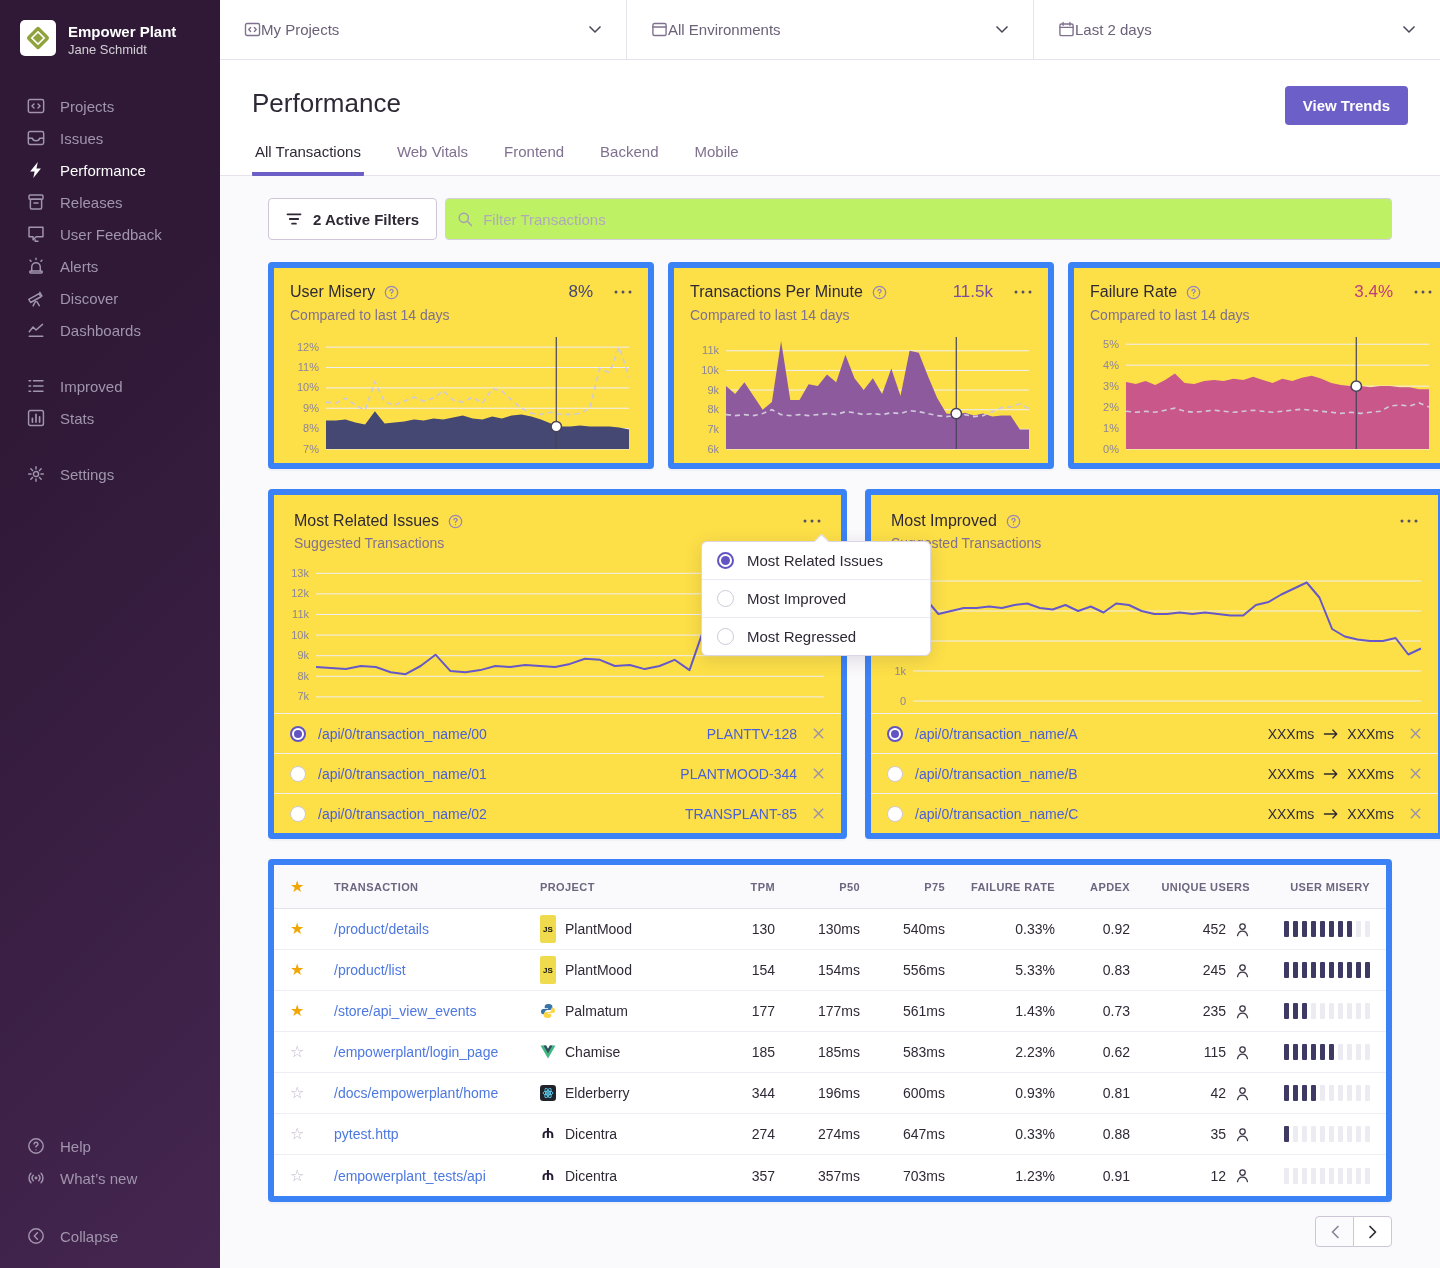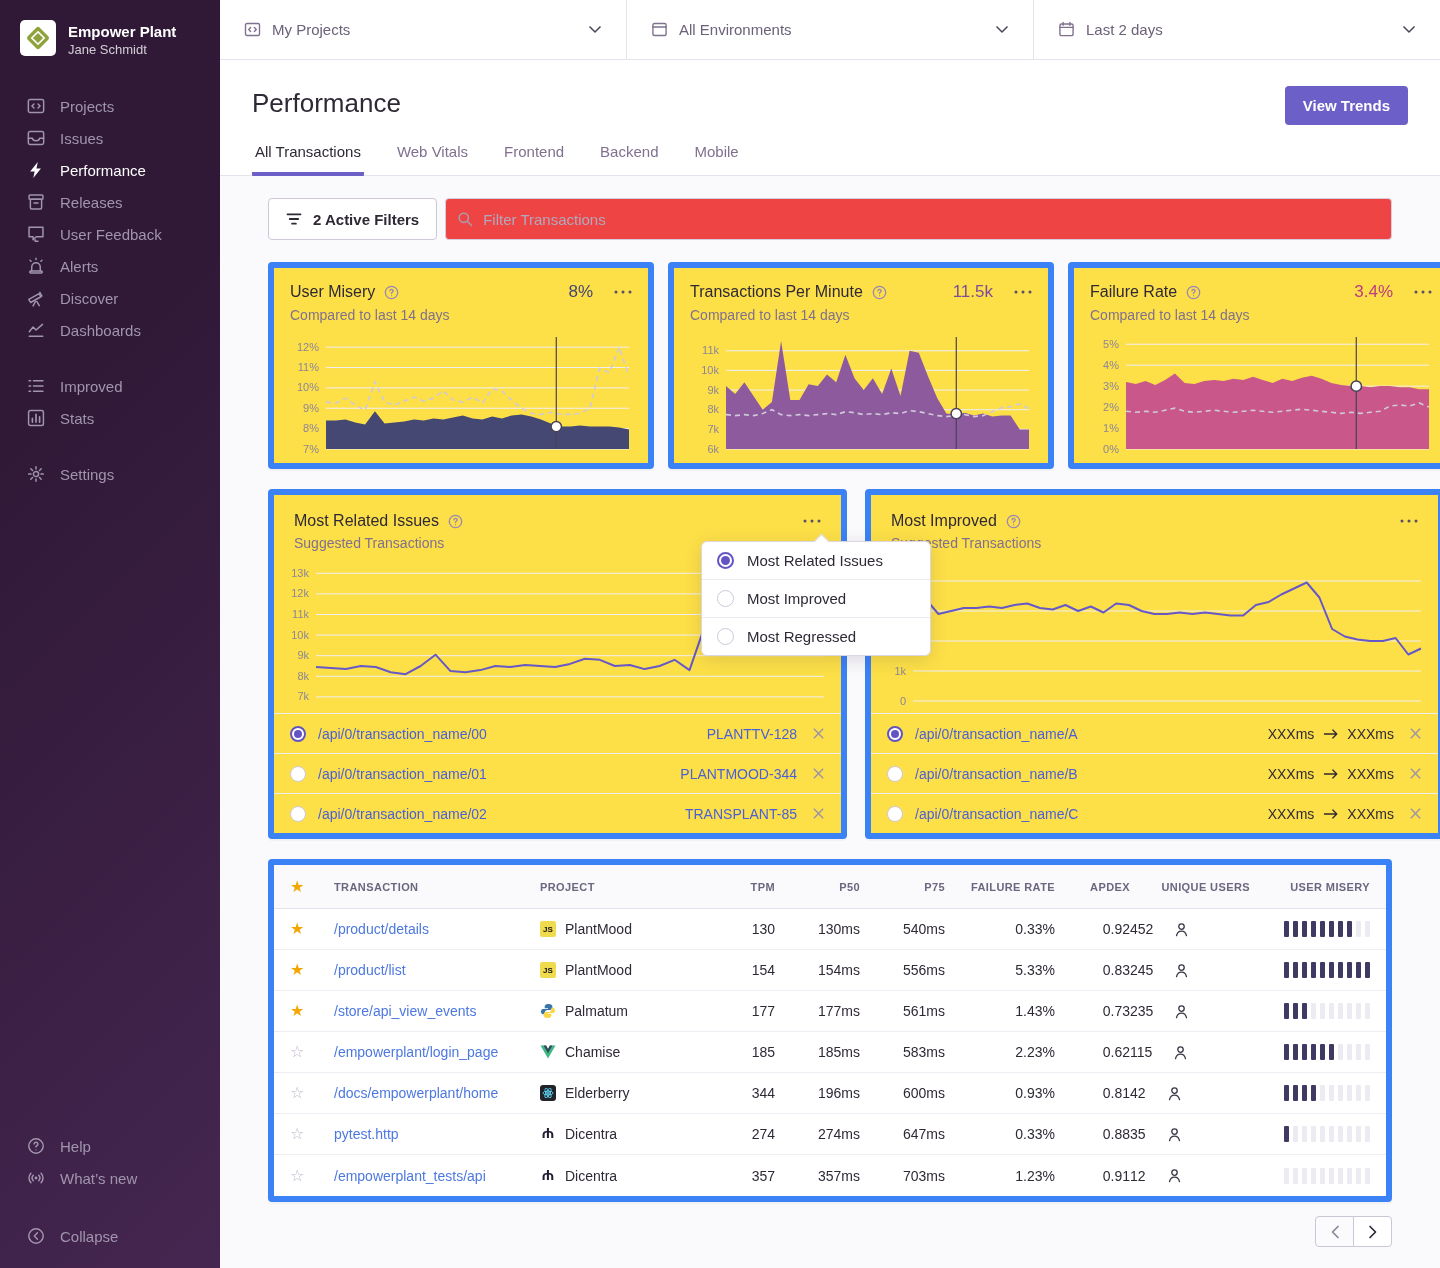--- a/index.html
+++ b/index.html
@@ -18,21 +18,21 @@
   .nav-item { display:flex; align-items:center; gap:15px; padding:7px 0 7px 27px;
               color:#a195ae; font-size:15px; cursor:pointer; }
   .nav-item.active { color:#fff; }
   .nav-item .nicon { width:18px; display:flex; justify-content:center; }
   .side-spacer { flex:1; }
   .collapse-gap { height:26px; }
 
   
   .main { flex:1; min-width:0; display:flex; flex-direction:column; }
   .topbar { height:60px; background:#fff; border-bottom:1px solid #e7e3ec; display:flex; flex:0 0 60px; }
-  .selector { flex:1; display:flex; align-items:center; gap:11px; padding:0 24px;
+  .selector { flex:1; display:flex; align-items:center; padding:0 24px;
               color:#6b6178; font-size:15px; cursor:pointer; }
   .selector + .selector { border-left:1px solid #e7e3ec; }
   .selector .chev { margin-left:auto; color:#4a4458; display:flex; }
   .selector .sel-ic { color:#80708f; display:flex; }
 
   .page-head { background:#fff; border-bottom:1px solid #e7e1ec; flex:0 0 auto; }
   .head-inner { padding:26px 32px 0; display:flex; justify-content:space-between; align-items:flex-start; }
   .page-title { font-size:26px; font-weight:500; color:#2f2936; margin:2px 0 0; }
   .btn-primary { background:#6c5fc7; color:#fff; border:none; border-radius:4px; font-weight:700;
                  font-size:15px; padding:11px 18px; cursor:pointer; font-family:inherit; }
@@ -44,21 +44,21 @@
   .content { flex:1; padding:22px 48px 0; }
 
   
   .filter-row { display:flex; gap:8px; margin-bottom:22px; }
   .filter-btn { display:flex; align-items:center; gap:11px; background:#fff; border:1px solid #cfc7d9;
                 border-radius:4px; height:42px; padding:0 17px; font-weight:700; font-size:15px;
                 color:#2f2936; cursor:pointer; font-family:inherit; }
   .filter-btn .fi { color:#2f2936; display:flex; }
   .search-box { flex:1; position:relative; }
   .search-box .si { position:absolute; left:12px; top:13px; color:#a79fb2; }
-  .search-input { width:100%; height:42px; background:#ef4444; border:1px solid #d5cede; border-radius:4px;
+  .search-input { width:100%; height:42px; background:#bef264; border:1px solid #d5cede; border-radius:4px;
                   padding:0 12px 0 37px; font-size:15px; font-family:inherit; color:#2f2936; }
   .search-input::placeholder { color:#b0a8bd; }
 
   
   .card { background:#fde047; border:6px solid #3b82f6; border-radius:4px; box-shadow:0 2px 1px rgba(50,40,70,.04); }
   .summary-row { display:flex; gap:14px; margin-bottom:20px; }
   .sum-card { flex:1; padding:14px 16px 10px; }
   .card-head { display:flex; align-items:center; gap:9px; }
   .card-title { font-size:16px; color:#2f2936; }
   .help-ic { color:#9a87b5; display:flex; cursor:pointer; }
@@ -101,27 +101,27 @@
   .tbl-head { height:44px; background:#faf9fb; border-bottom:1px solid #e7e1ec; font-size:11px;
               font-weight:700; letter-spacing:.4px; color:#6d6680; text-transform:uppercase; }
   .tbl-row { height:41px; background:#fff; border-bottom:1px solid #f0ecf3; font-size:14px; }
   .tbl-row:last-child { border-bottom:none; }
   .col-r { text-align:right; }
   .star { font-size:16px; line-height:1; cursor:pointer; }
   .star.on { color:#f2a602; }
   .star.off { color:#c3bacd; }
   .tlink { color:#4d78e0; cursor:pointer; }
   .proj { display:flex; align-items:center; gap:9px; }
-  .users { display:flex; align-items:center; gap:21px; }
+  .users { display:flex; justify-content:flex-end; align-items:center; gap:9px; }
   .users .ui { color:#3a3444; display:flex; }
   .misery-bars { display:flex; gap:4px; justify-content:flex-end; }
   .mbar { width:5px; height:16px; background:#ecebf1; border-radius:1px; }
   .mbar.f { background:#3e3a63; }
 
-  .pi { width:16px; height:16px; display:inline-flex; align-items:center; justify-content:center; flex:0 0 16px; }
+  .pi { width:16px; height:28px; display:inline-flex; align-items:center; justify-content:center; flex:0 0 16px; }
   .pi-js { background:#f0db4f; color:#111; font-size:8px; font-weight:700; border-radius:2px; }
   .pi-pytest { font-size:15px; font-weight:600; color:#241c32; transform:rotate(180deg); }
 
   .pagination { display:flex; justify-content:flex-end; margin-top:14px; }
   .pg-btn { width:39px; height:31px; background:#fff; border:1px solid #cdc6d6; display:flex;
             align-items:center; justify-content:center; cursor:pointer; color:#2f2936; }
   .pg-btn.prev { border-radius:4px 0 0 4px; color:#8d8599; background:#fbfafc; }
   .pg-btn.next { border-radius:0 4px 4px 0; margin-left:-1px; }
 </style>
 </head>

